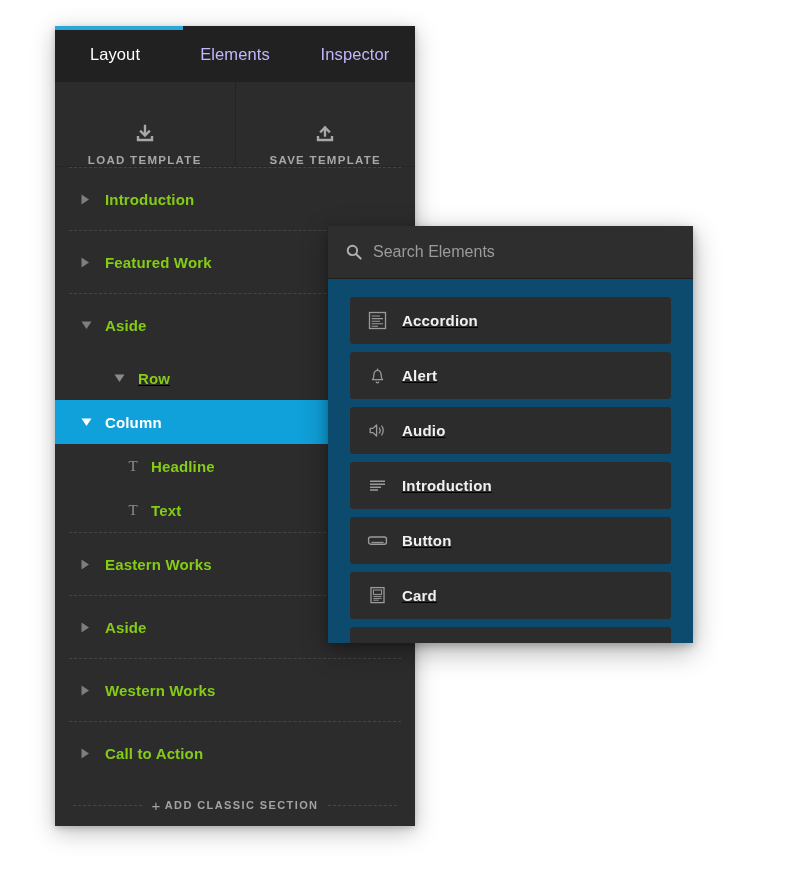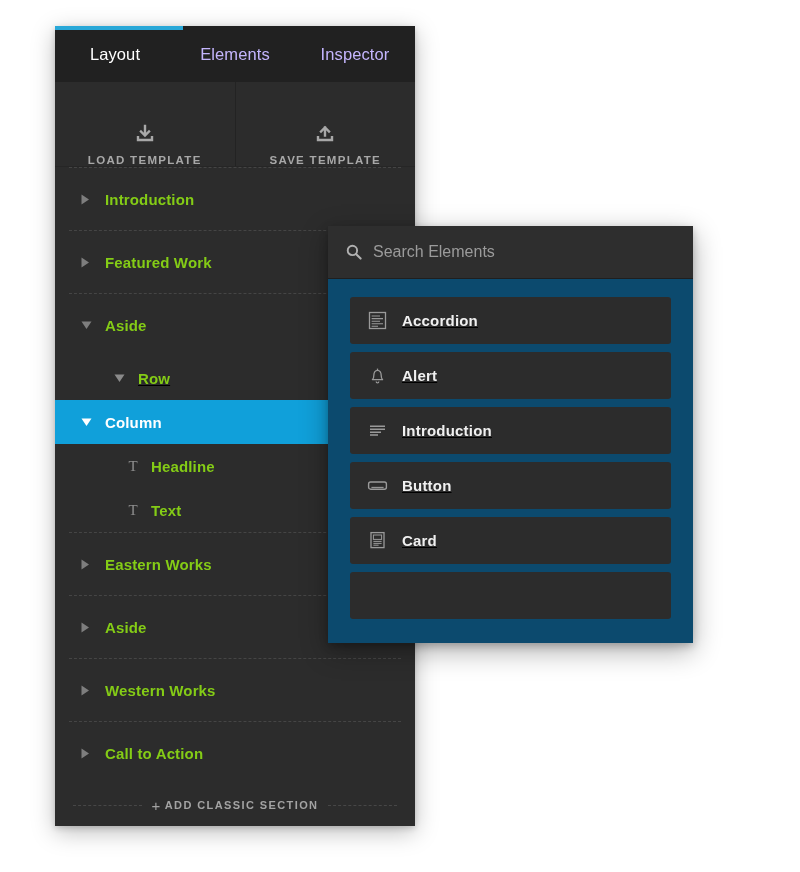--- a/index.html
+++ b/index.html
@@ -443,20 +443,30 @@
         <svg width="19" height="19" viewBox="0 0 19 19">
           <path d="M4.4 13.6 C4.4 13.6 5.8 12.8 5.8 9.6 C5.8 6.2 7.4 4.3 9.5 4.3
                    C11.6 4.3 13.2 6.2 13.2 9.6 C13.2 12.8 14.6 13.6 14.6 13.6 Z" stroke="#9a9a9a" stroke-width="1.3" fill="none" stroke-linejoin="round"></path>
           <path d="M8.2 15.4 C8.2 16.3 8.8 16.9 9.5 16.9 C10.2 16.9 10.8 16.3 10.8 15.4" stroke="#9a9a9a" stroke-width="1.3" fill="none"></path>
           <path d="M9.5 4.3 L9.5 2.6" stroke="#9a9a9a" stroke-width="1.3"></path>
         </svg>
       </span>
       <span class="el-label">Alert</span>
     </div>
 
+    <div class="el-item">
+      <span class="el-icon">
+        <svg width="19" height="19" viewBox="0 0 19 19">
+          <path d="M2.2 7.4 L5 7.4 L8.6 4 L8.6 15 L5 11.6 L2.2 11.6 Z" stroke="#9a9a9a" stroke-width="1.3" fill="none" stroke-linejoin="round"></path>
+          <path d="M11 6.6 C12.4 8.2 12.4 10.8 11 12.4" stroke="#9a9a9a" stroke-width="1.3" fill="none"></path>
+          <path d="M13.4 4.6 C15.8 7.2 15.8 11.8 13.4 14.4" stroke="#9a9a9a" stroke-width="1.3" fill="none"></path>
+        </svg>
+      </span>
+      <span class="el-label">Audio</span>
+    </div>
 
     <div class="el-item">
       <span class="el-icon">
         <svg width="19" height="19" viewBox="0 0 19 19">
           <path d="M2 5.2 L17 5.2 M2 8.2 L17 8.2 M2 11.2 L13 11.2 M2 14 L10 14" stroke="#9a9a9a" stroke-width="1.5"></path>
         </svg>
       </span>
       <span class="el-label">Introduction</span>
     </div>
 

